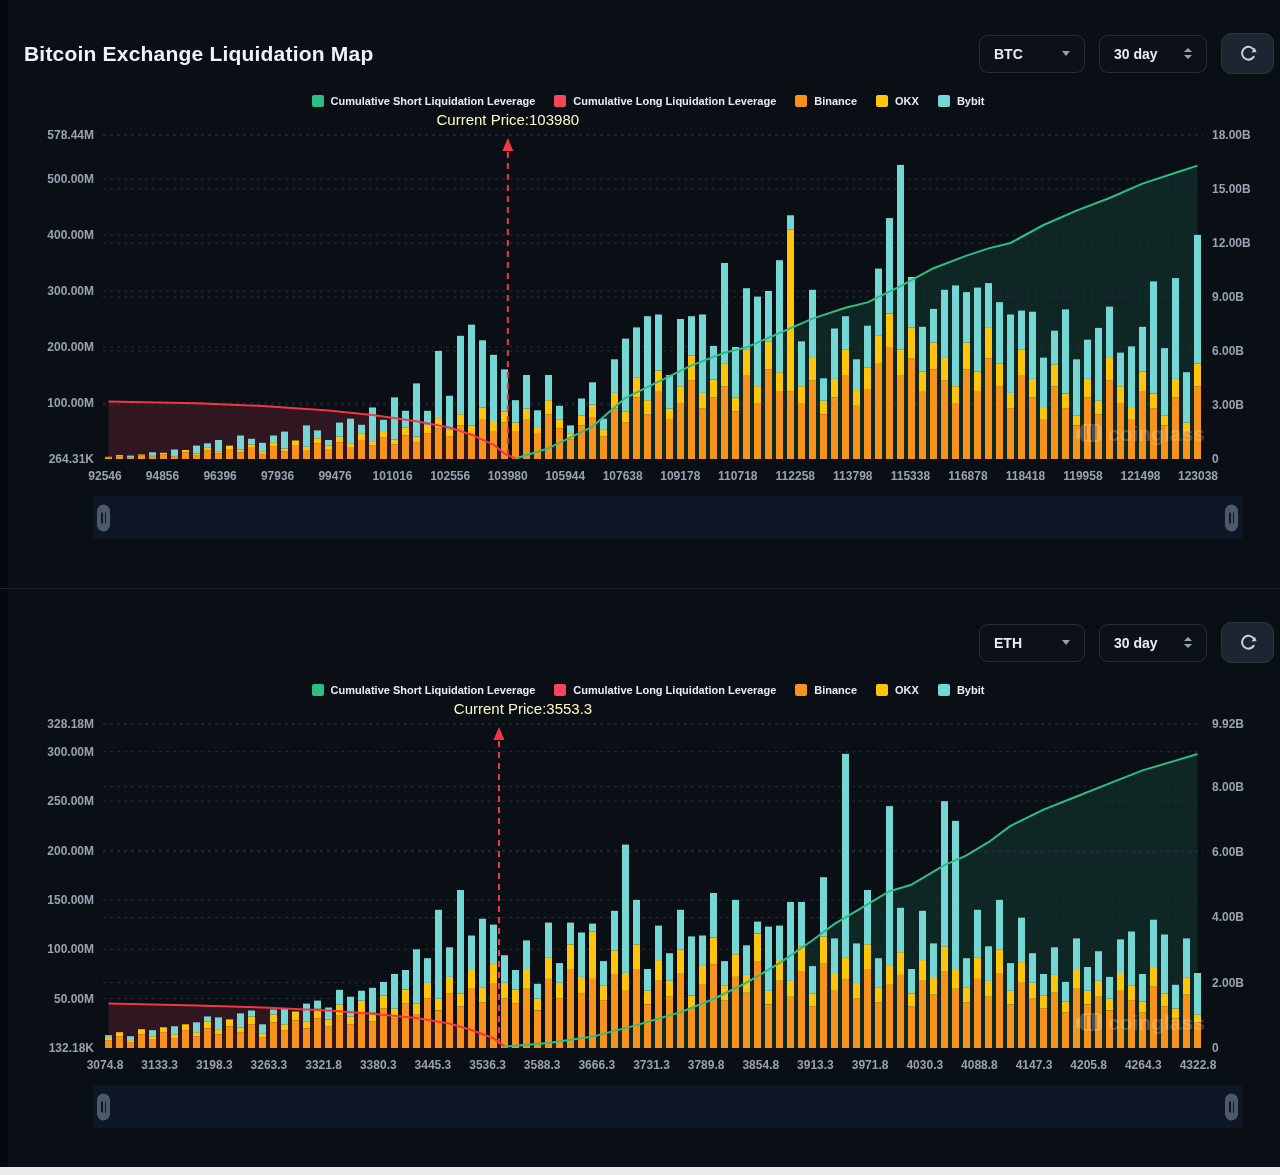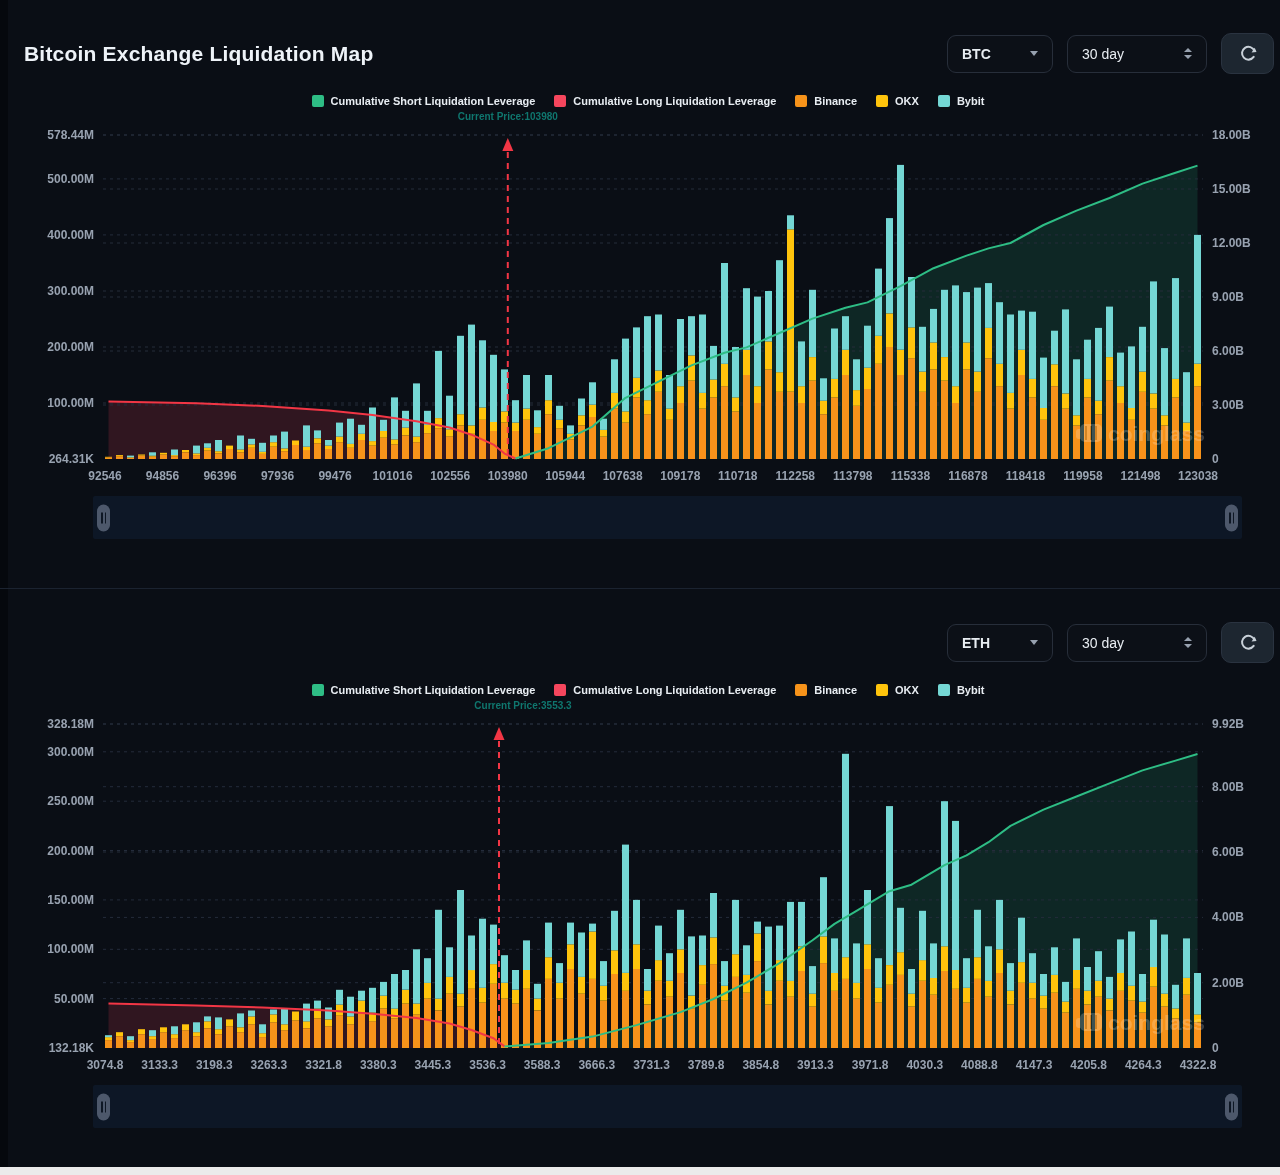--- a/index.html
+++ b/index.html
@@ -9,32 +9,32 @@
   #panel-0 { top:0; height:588px; }
   #panel-1 { top:589px; height:578px; }
   .divider { position:absolute; top:588px; left:0; width:1280px; height:1px; background:#1b2330; }
   .bottom-strip { position:absolute; left:0; bottom:0; width:1280px; height:8px; background:#ebebeb; }
 
   .chart-title { position:absolute; left:16px; top:42px; font-size:21px; font-weight:700; color:#eef3f8; letter-spacing:.2px; }
 
   .controls { position:absolute; right:14px; top:33px; display:flex; gap:14px; align-items:center; }
   .select { height:38px; background:#0c1017; border:1px solid #272e3a; border-radius:9px; display:flex; align-items:center; justify-content:space-between; padding:0 14px; color:#e8edf2; font-size:14px; font-weight:700; cursor:pointer; }
   .select.coin { width:106px; }
-  .select.range { width:140px; font-weight:400; }
+  .select.range { width:108px; font-weight:700; }
   .caret-down { width:0; height:0; border-left:4.5px solid transparent; border-right:4.5px solid transparent; border-top:5.5px solid #97a1af; }
   .spinner { display:flex; flex-direction:column; gap:3px; align-items:center; }
   .spinner .up { width:0;height:0;border-left:4px solid transparent;border-right:4px solid transparent;border-bottom:4.5px solid #97a1af; }
   .spinner .down { width:0;height:0;border-left:4px solid transparent;border-right:4px solid transparent;border-top:4.5px solid #97a1af; }
   .btn-refresh { width:53px; height:41px; background:#1d2630; border:1px solid #2a3340; border-radius:10px; display:flex; align-items:center; justify-content:center; cursor:pointer; }
 
   .legend { position:absolute; left:0; top:95px; width:1280px; display:flex; justify-content:center; gap:19px; align-items:center; }
   .legend-item { display:flex; align-items:center; gap:7px; font-size:11px; font-weight:700; color:#e8edf2; }
   .swatch { width:12px; height:12px; border-radius:2px; display:inline-block; }
 
-  .price-label { position:absolute; top:111px; transform:translateX(-50%); font-size:10px; font-weight:700; color:#0f766e; white-space:nowrap; }
+  .price-label { position:absolute; top:111px; transform:translateX(-50%); font-size:15px; font-weight:400; color:#fef9c3; white-space:nowrap; }
 
   svg.chart { position:absolute; left:0; top:128px; }
 
   .scrollbar { position:absolute; left:85px; top:496px; width:1149px; height:43px; background:#0d1726; border-radius:2px; }
   .sb-handle { position:absolute; top:50%; transform:translateY(-50%); width:13px; height:27px; background:#4d586b; border-radius:7px; display:flex; align-items:center; justify-content:center; gap:2px; cursor:ew-resize; }
   .sb-handle i { display:block; width:1.5px; height:11px; background:#0e1724; }
   .sb-handle.left { left:4px; } .sb-handle.right { right:4px; }
 </style>
 </head>
 <body>

